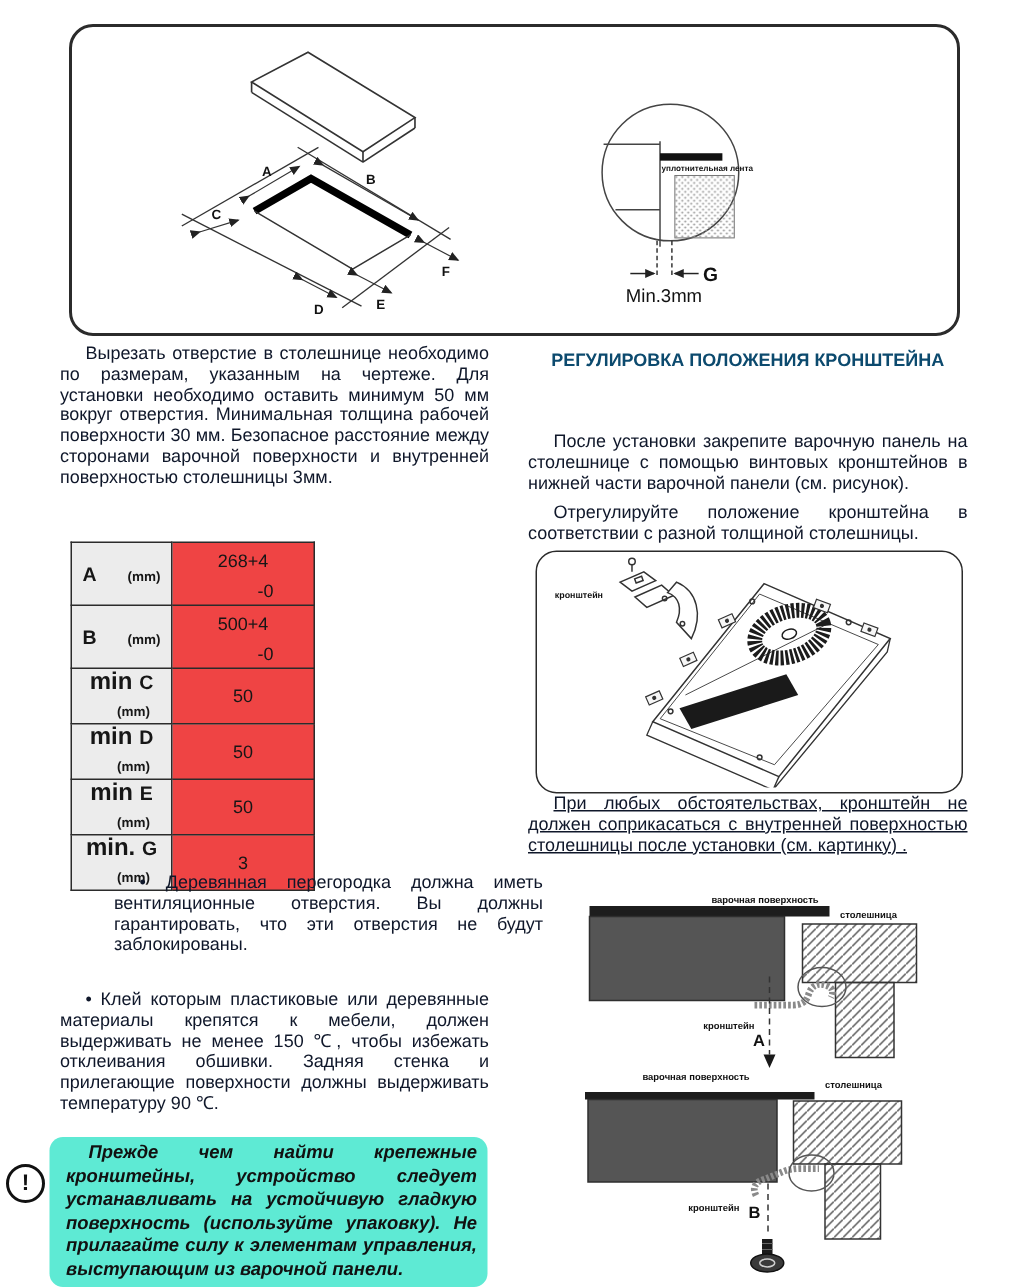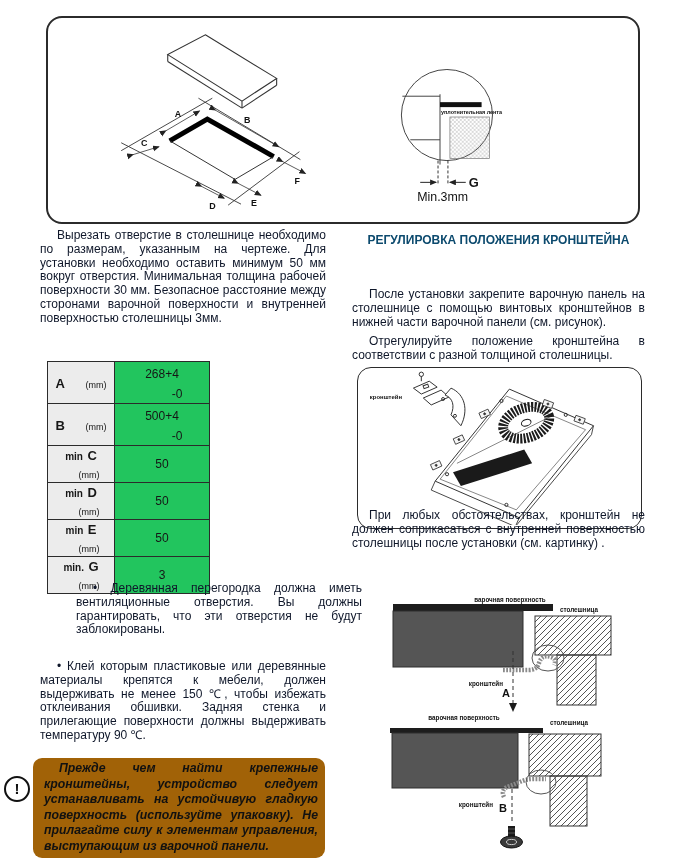--- a/index.html
+++ b/index.html
@@ -11,30 +11,30 @@
   
   .body-txt{font-size:12px;line-height:13.8px;text-align:justify;color:#0f172a;}
   .indent{text-indent:17px;}
   .left-col{left:40px;width:286px;}
   .right-col{left:352px;width:293px;}
   .rc-heading{font-weight:bold;font-size:12px;line-height:16px;text-align:center;color:#0c4a6e;}
   
   table.dims{border-collapse:collapse;table-layout:fixed;}
   table.dims td{border:1.6px solid #2b2b2b;padding:0;vertical-align:middle;}
   td.th{width:66px;background:#ececec;text-align:center;font-weight:bold;}
-  td.tv{width:94px;background:#22c55e;text-align:center;font-size:12px;}
+  td.tv{width:94px;background:#ef4444;text-align:center;font-size:12px;}
   tr.tall td{height:41px;}
   tr.short td{height:20px;}
-  .dim-prefix{font-size:10px;font-weight:bold;}
+  .dim-prefix{font-size:16px;font-weight:bold;}
   .dim-letter{font-size:13px;font-weight:bold;}
-  .dim-unit{font-size:9px;font-weight:normal;margin-left:16px;}
+  .dim-unit{font-size:9px;font-weight:bold;margin-left:16px;}
   .tv-main{line-height:14px;padding-top:2px;}
   .tv-tol{line-height:14px;transform:translateX(15px);padding-top:6px;}
   
-  .warn-box{left:33px;top:758px;width:292px;height:100px;background:#a16207;border-radius:9px;}
+  .warn-box{left:33px;top:758px;width:292px;height:100px;background:#5eead4;border-radius:9px;}
   .warn-text{position:absolute;left:11px;right:7px;top:3px;font-size:12.3px;line-height:15.6px;
              font-weight:bold;font-style:italic;text-align:justify;text-indent:15px;color:#111;}
   .warn-icon{left:4px;top:776px;width:22px;height:22px;border:2.4px solid #111;border-radius:50%;
              background:#fff;text-align:center;font-weight:bold;font-size:15px;line-height:21px;color:#111;}
   
   .mid-frame{left:357px;top:367px;width:283px;height:160px;border:1.6px solid #2b2b2b;border-radius:14px;}
   svg{display:block;}
   svg text{font-family:"Liberation Sans",sans-serif;fill:#111;}
 </style>
 </head>
@@ -209,21 +209,21 @@
           <circle cx="145" cy="33" r="1.6"></circle>
             <circle cx="210" cy="47" r="1.6"></circle>
           <circle cx="90" cy="107" r="1.6"></circle>
             <circle cx="150" cy="138" r="1.6"></circle>
         </g>
         <text x="12" y="31" font-size="6" font-weight="bold" stroke="none" fill="#111">кронштейн</text>
       </g>
     </svg>
   </div>
 
-  <div class="abs right-col body-txt indent" style="top:509px;">При любых обстоятельствах, кронштейн не должен соприкасаться с внутренней поверхностью столешницы после установки (см. картинку) .</div>
+  <div class="abs right-col body-txt indent" style="top:529px;text-decoration:underline;">При любых обстоятельствах, кронштейн не должен соприкасаться с внутренней поверхностью столешницы после установки (см. картинку) .</div>
 
   <svg class="abs" style="left:352px;top:595px;" width="293" height="122" viewBox="0 0 293 122">
     <defs>
       <pattern id="hatch1" width="6" height="6" patternUnits="userSpaceOnUse">
         <path d="M0,6 L6,0" stroke="#555" stroke-width="1"></path>
       </pattern>
     </defs>
     <text x="158" y="7" font-size="6.3" font-weight="bold" text-anchor="middle">варочная поверхность</text>
     <rect x="41" y="9" width="160" height="7" fill="#1d1d1d"></rect>
     <rect x="41" y="16" width="130" height="56" fill="#555" stroke="#2e2e2e"></rect>

